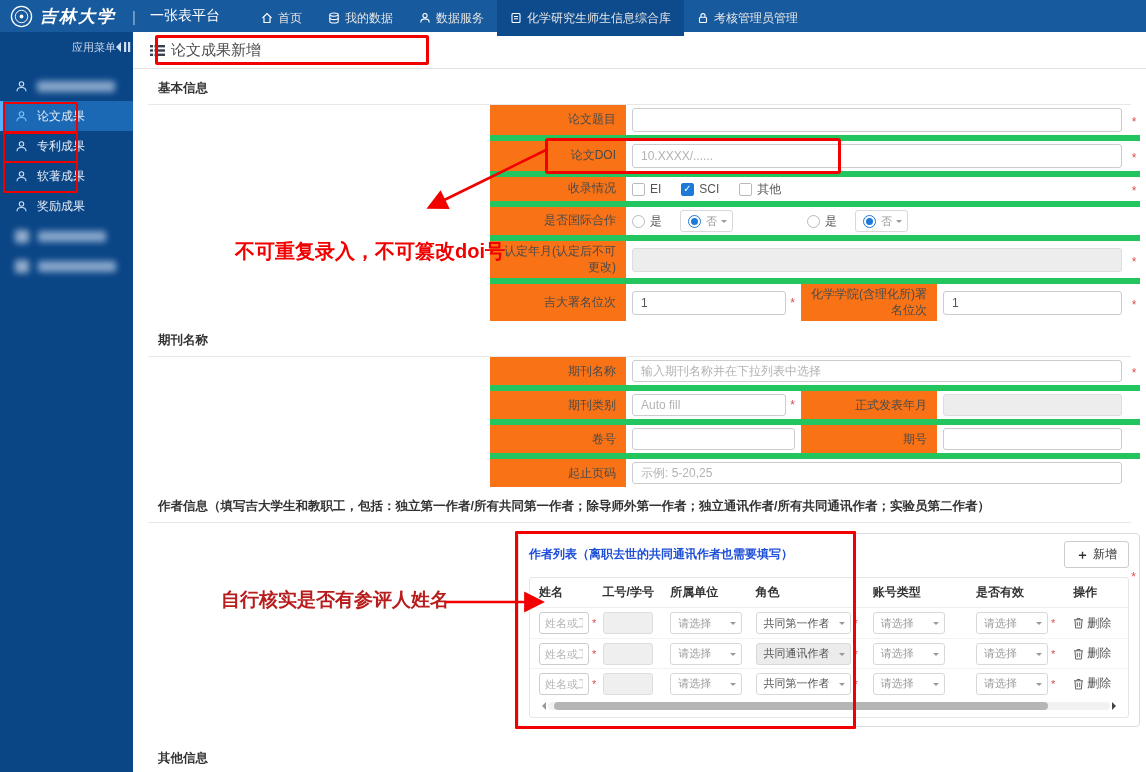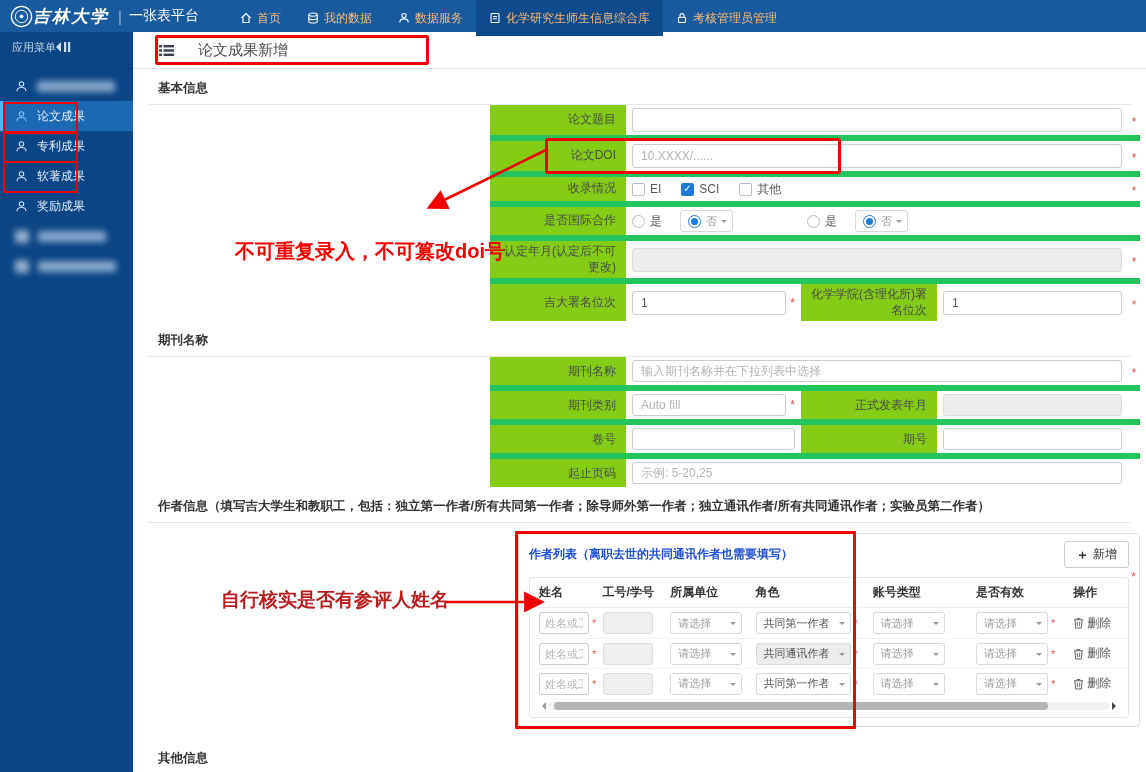--- a/index.html
+++ b/index.html
@@ -3,66 +3,66 @@
 <meta charset="utf-8">
 <style>
   * { margin:0; padding:0; box-sizing:border-box; }
   html,body { width:1146px; height:772px; overflow:hidden; background:#fff;
     font-family:"Liberation Sans","DejaVu Sans",sans-serif; font-size:12px; color:#444; }
   body { position:relative; }
 
   
   .topbar { position:absolute; left:0; top:0; width:1146px; height:32px; background:#185a9e;
     display:flex; align-items:center; padding-left:10px; z-index:30; }
-  .brand { display:flex; align-items:center; }
+  .brand { display:flex; align-items:center; gap:7px; }
   .seal { width:23px; height:23px; flex:none; }
   .uni-name { font-family:"DejaVu Serif","Liberation Serif",serif; font-style:italic; font-weight:bold;
     color:#fff; font-size:17px; letter-spacing:2px; }
   .brand-sep { color:rgba(255,255,255,.55); font-size:15px; margin:0 7px 0 9px; font-weight:100; }
   .platform { color:#fff; font-size:14px; }
   .topmenu { display:flex; height:32px; margin-left:28px; }
-  .topmenu .titem { display:flex; align-items:center; gap:5px; padding:18px 13px; color:#fdba74;
+  .topmenu .titem { display:flex; align-items:center; gap:5px; padding:18px 13px; color:#e5e5e5;
     font-size:12px; cursor:pointer; }
   .topmenu .titem.active { background:#0d4b8c; }
   .ticon { width:12px; height:12px; flex:none; }
 
   
   .sidebar { position:absolute; left:0; top:32px; width:133px; height:740px; background:#0a4586; z-index:25; }
-  .sb-head { height:30px; display:flex; align-items:center; justify-content:flex-start;
+  .sb-head { height:30px; display:flex; align-items:center; justify-content:flex-end;
     padding:0 2px 0 12px; color:#c9d8ec; font-size:11px; }
   .collapse-ic { width:15px; height:10px; }
   .sb-items { margin-top:9px; }
   .sb-item { position:relative; height:30px; display:flex; align-items:center; gap:9px;
     padding-left:15px; color:#e6edf8; font-size:12px; cursor:pointer; }
   .sb-item .uicon { width:13px; height:13px; flex:none; }
   .sb-item.active { background:#1b68b4; }
   .sb-item.active::before { content:''; position:absolute; left:0; top:0; bottom:0; width:3px; background:#55b2ff; }
   .sb-item.flag::after { content:''; position:absolute; left:3px; top:0; width:71px; height:28px;
     border:2px solid #f20000; border-radius:1px; pointer-events:none; }
   .sb-item.active.flag::after { top:1px; }
   .blur-txt { width:68px; height:11px; border-radius:2px; background:#9db8d8; filter:blur(3px); opacity:.85; }
   .blur-ic { width:14px; height:13px; border-radius:2px; background:#b9c9de; filter:blur(3px); opacity:.8; }
   .blur-txt.long { width:78px; }
 
   
   .main { position:absolute; left:133px; top:32px; width:1013px; height:740px; background:#fff; overflow:hidden; }
   .page-head { position:relative; height:37px; border-bottom:1px solid #e2e2e2; display:flex;
-    align-items:center; padding-left:26px; gap:24px; }
+    align-items:center; padding-left:17px; gap:6px; }
   .page-title { font-size:15px; color:#4a4a4a; }
   .anno-title-box { position:absolute; left:22px; top:3px; width:274px; height:30px;
     border:3px solid #f20000; border-radius:2px; pointer-events:none; }
   .content { padding:0 15px; }
   .section-head { font-size:12.5px; font-weight:bold; color:#333; padding:11px 0 7px 10px;
     border-bottom:1px solid #e8e8e8; }
 
   
   .form { margin-left:342px; width:650px; margin-top:0; }
   .frow { display:flex; align-items:stretch; min-height:30px; }
   .frow + .frow { border-top:6px solid #22c55e; }
-  .flabel { width:136px; flex:none; background:#84cc16; display:flex; align-items:center;
+  .flabel { width:136px; flex:none; background:#f97316; display:flex; align-items:center;
     justify-content:flex-end; text-align:right; padding:3px 10px 3px 4px; color:#4a4a4a; line-height:1.3; }
   .fbody { flex:1; display:flex; align-items:center; padding:3px 6px; gap:4px; min-width:0; }
   .fbody.fixed175 { flex:none; width:175px; }
   .star { width:12px; flex:none; color:#d9534f; text-align:center; padding-top:4px; font-size:12px; align-self:center; }
   .star.inline { width:auto; padding-top:0; }
   .spacer-star { width:12px; flex:none; }
   input.txt { width:100%; height:24px; border:1px solid #ccc; border-radius:3px; padding:0 8px;
     font-size:12px; color:#555; font-family:inherit; outline:none; min-width:0; }
   input.txt::placeholder { color:#b3b3b3; }
   input.txt:disabled { background:#ededed; border-color:#ddd; }

